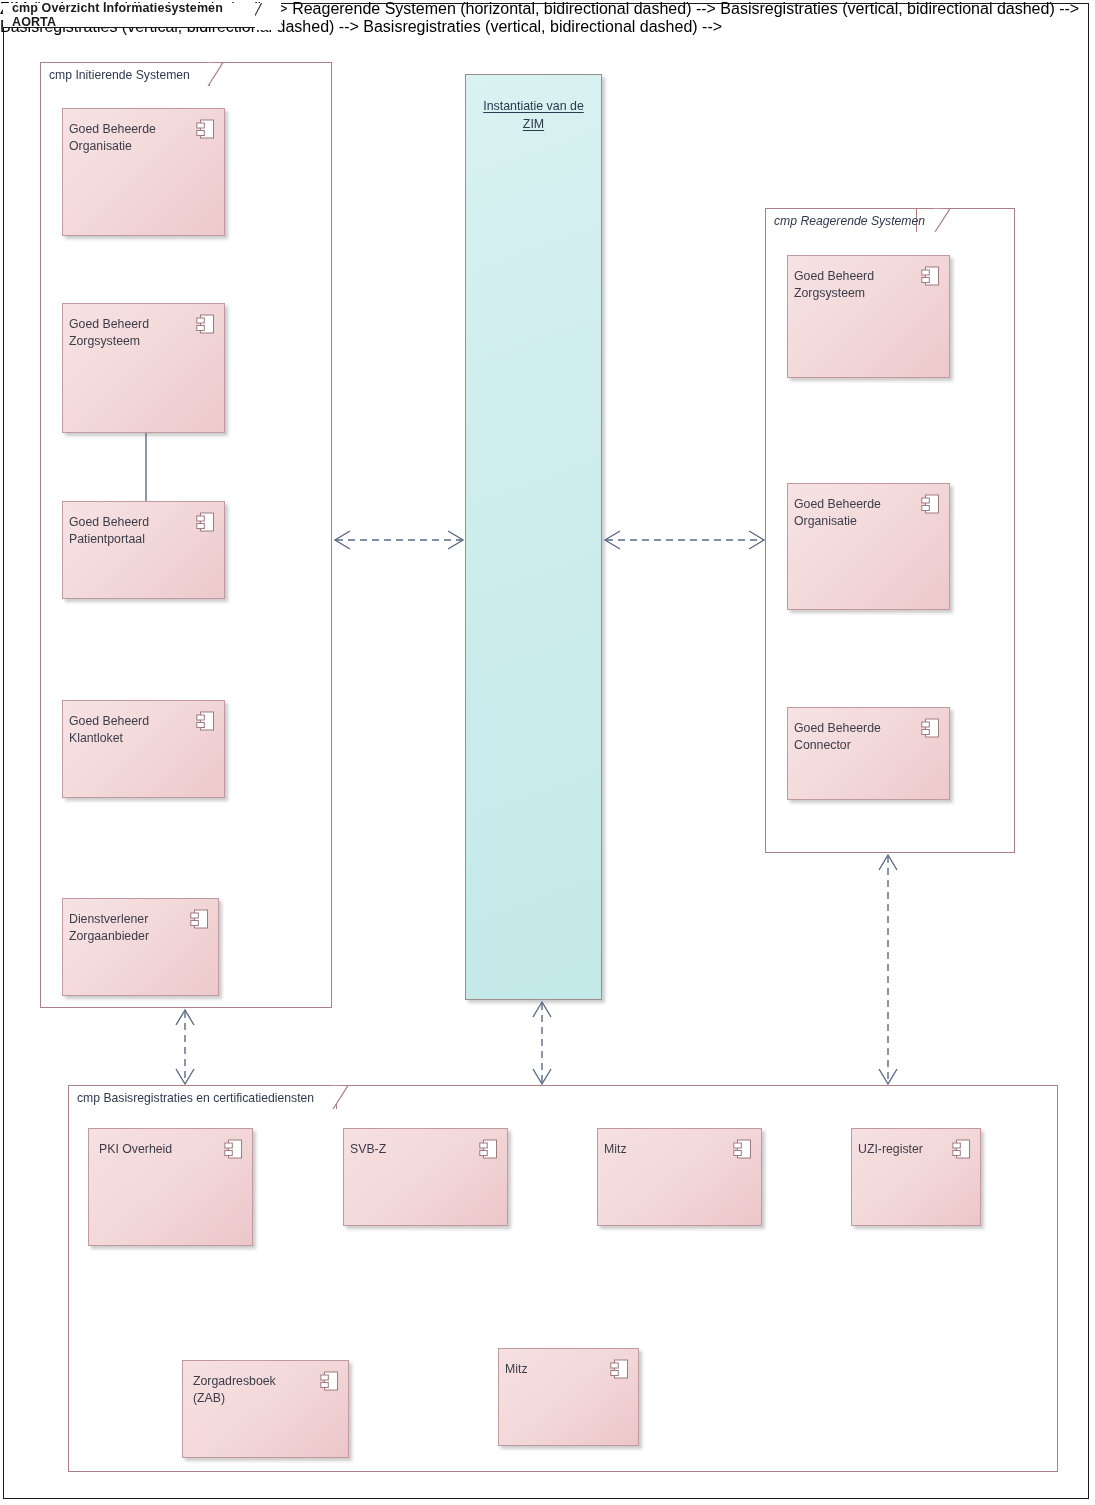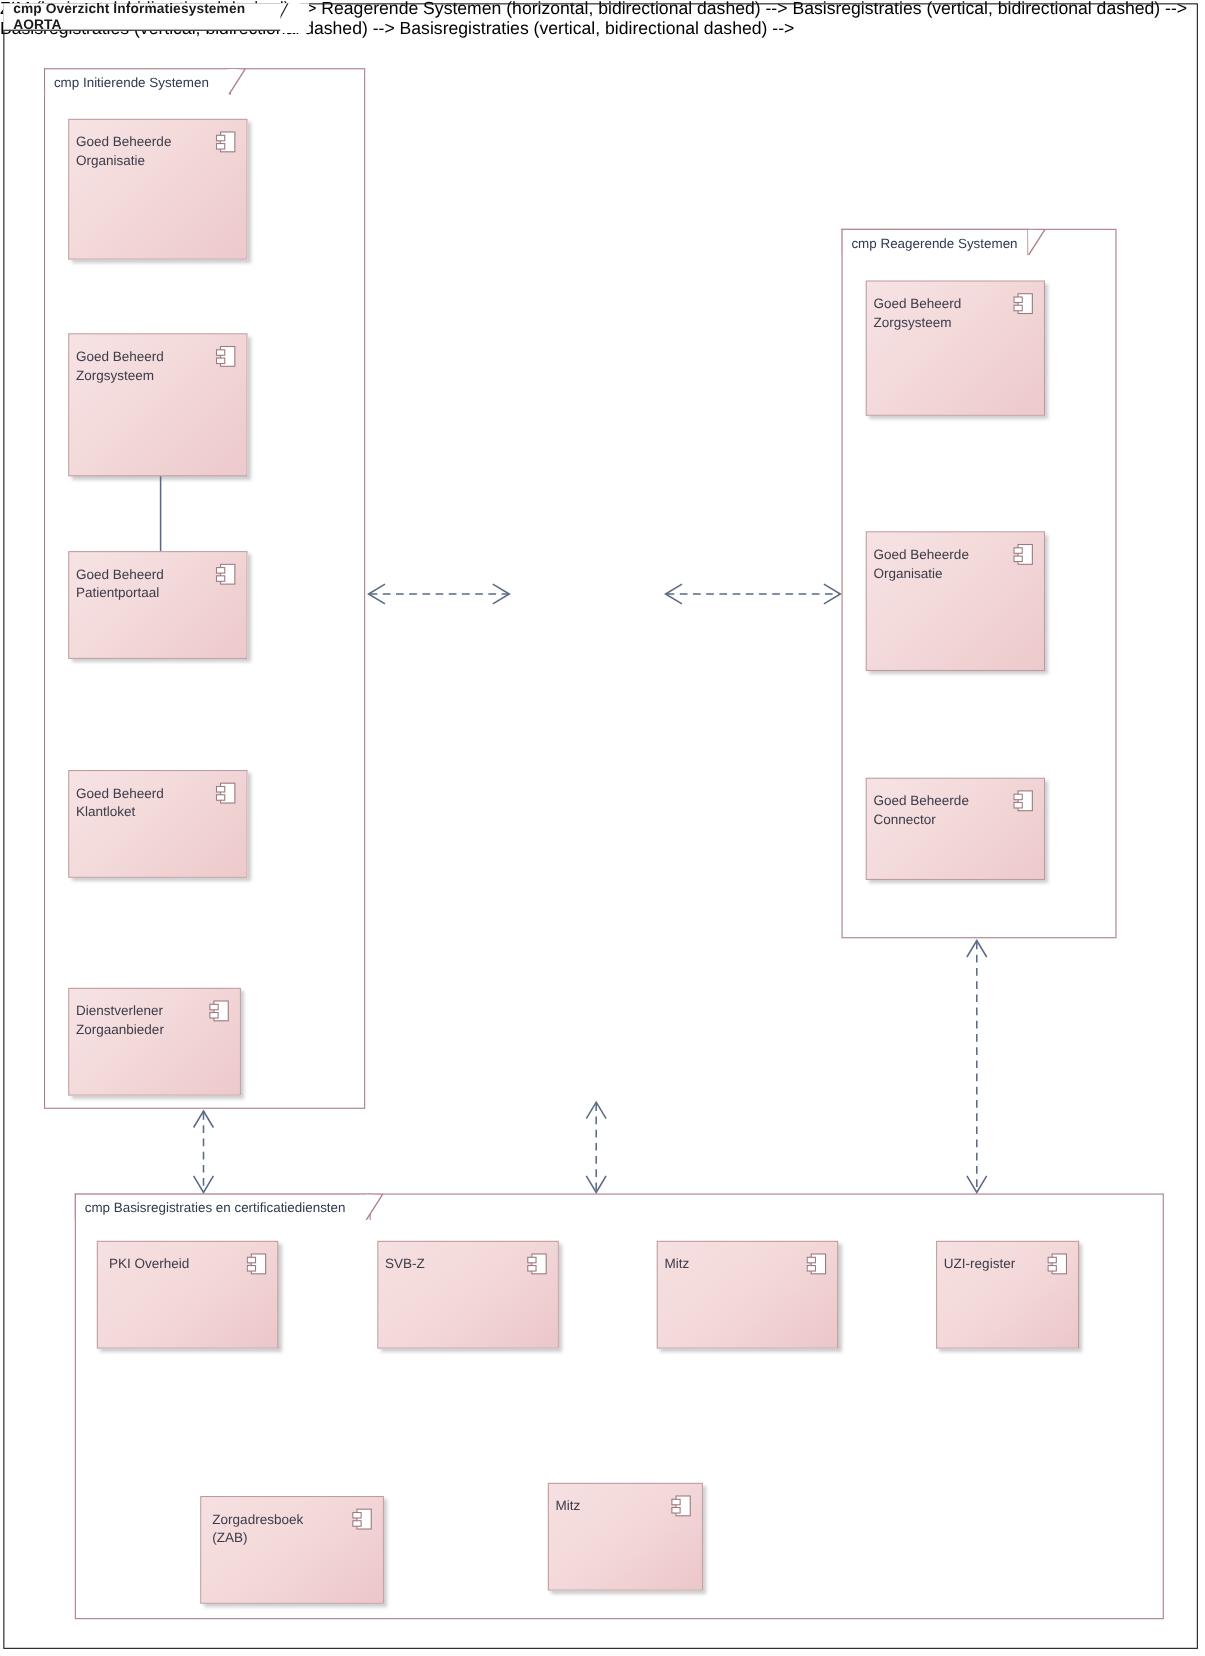--- a/index.html
+++ b/index.html
@@ -255,24 +255,28 @@
     <div class="cmp-icon">
       <svg width="19" height="21" viewBox="0 0 19 21">
         <rect x="4.5" y="1" width="13" height="18" fill="#ffffff" stroke="#9d7a80" stroke-width="1"></rect>
         <rect x="0.8" y="4" width="7.5" height="5" fill="#ffffff" stroke="#9d7a80" stroke-width="1"></rect>
         <rect x="0.8" y="11.5" width="7.5" height="5" fill="#ffffff" stroke="#9d7a80" stroke-width="1"></rect>
       </svg>
     </div>
   </div>
 
   
+  <div class="zimbox" style="left:465px; top:74px; width:137px; height:926px;">
+    <div class="zim-label"><span>Instantiatie van de
+ZIM</span></div>
+  </div>
 
   
   <div class="pkg" style="left:765px; top:208px; width:250px; height:645px;"></div>
-  <div class="pkg-tab" style="left:765px; top:208px; width:170px;">
+  <div class="pkg-tab" style="left:765px; top:208px; width:152px;font-style:italic;">
     <span>cmp Reagerende Systemen</span>
   </div>
   <div class="pkg-tab-slant" style="left:934px; top:208px;">
     <svg width="17" height="25" viewBox="0 0 17 25">
       <path d="M0.6,0.6 L16,0.6 L1,24" fill="#ffffff" stroke="none"></path>
       <path d="M16,0.6 L1,24" stroke="#ab7f86" stroke-width="1.2" fill="none"></path>
       <path d="M0.6,0 L16,0.6" stroke="#ab7f86" stroke-width="1.2" fill="none"></path>
     </svg>
   </div>
 
@@ -322,21 +326,21 @@
   </div>
   <div class="pkg-tab-slant" style="left:332px; top:1085px;">
     <svg width="17" height="25" viewBox="0 0 17 25">
       <path d="M0.6,0.6 L16,0.6 L1,24" fill="#ffffff" stroke="none"></path>
       <path d="M16,0.6 L1,24" stroke="#ab7f86" stroke-width="1.2" fill="none"></path>
       <path d="M0.6,0 L16,0.6" stroke="#ab7f86" stroke-width="1.2" fill="none"></path>
     </svg>
   </div>
 
   
-  <div class="cmpbox flat" style="left:88px; top:1128px; width:165px; height:98px;">
+  <div class="cmpbox flat" style="left:88px; top:1128px; width:165px; height:118px;">
     <div class="cmp-label left-align">PKI Overheid</div>
     <div class="cmp-icon">
       <svg width="19" height="21" viewBox="0 0 19 21">
         <rect x="4.5" y="1" width="13" height="18" fill="#ffffff" stroke="#9d7a80" stroke-width="1"></rect>
         <rect x="0.8" y="4" width="7.5" height="5" fill="#ffffff" stroke="#9d7a80" stroke-width="1"></rect>
         <rect x="0.8" y="11.5" width="7.5" height="5" fill="#ffffff" stroke="#9d7a80" stroke-width="1"></rect>
       </svg>
     </div>
   </div>
 

